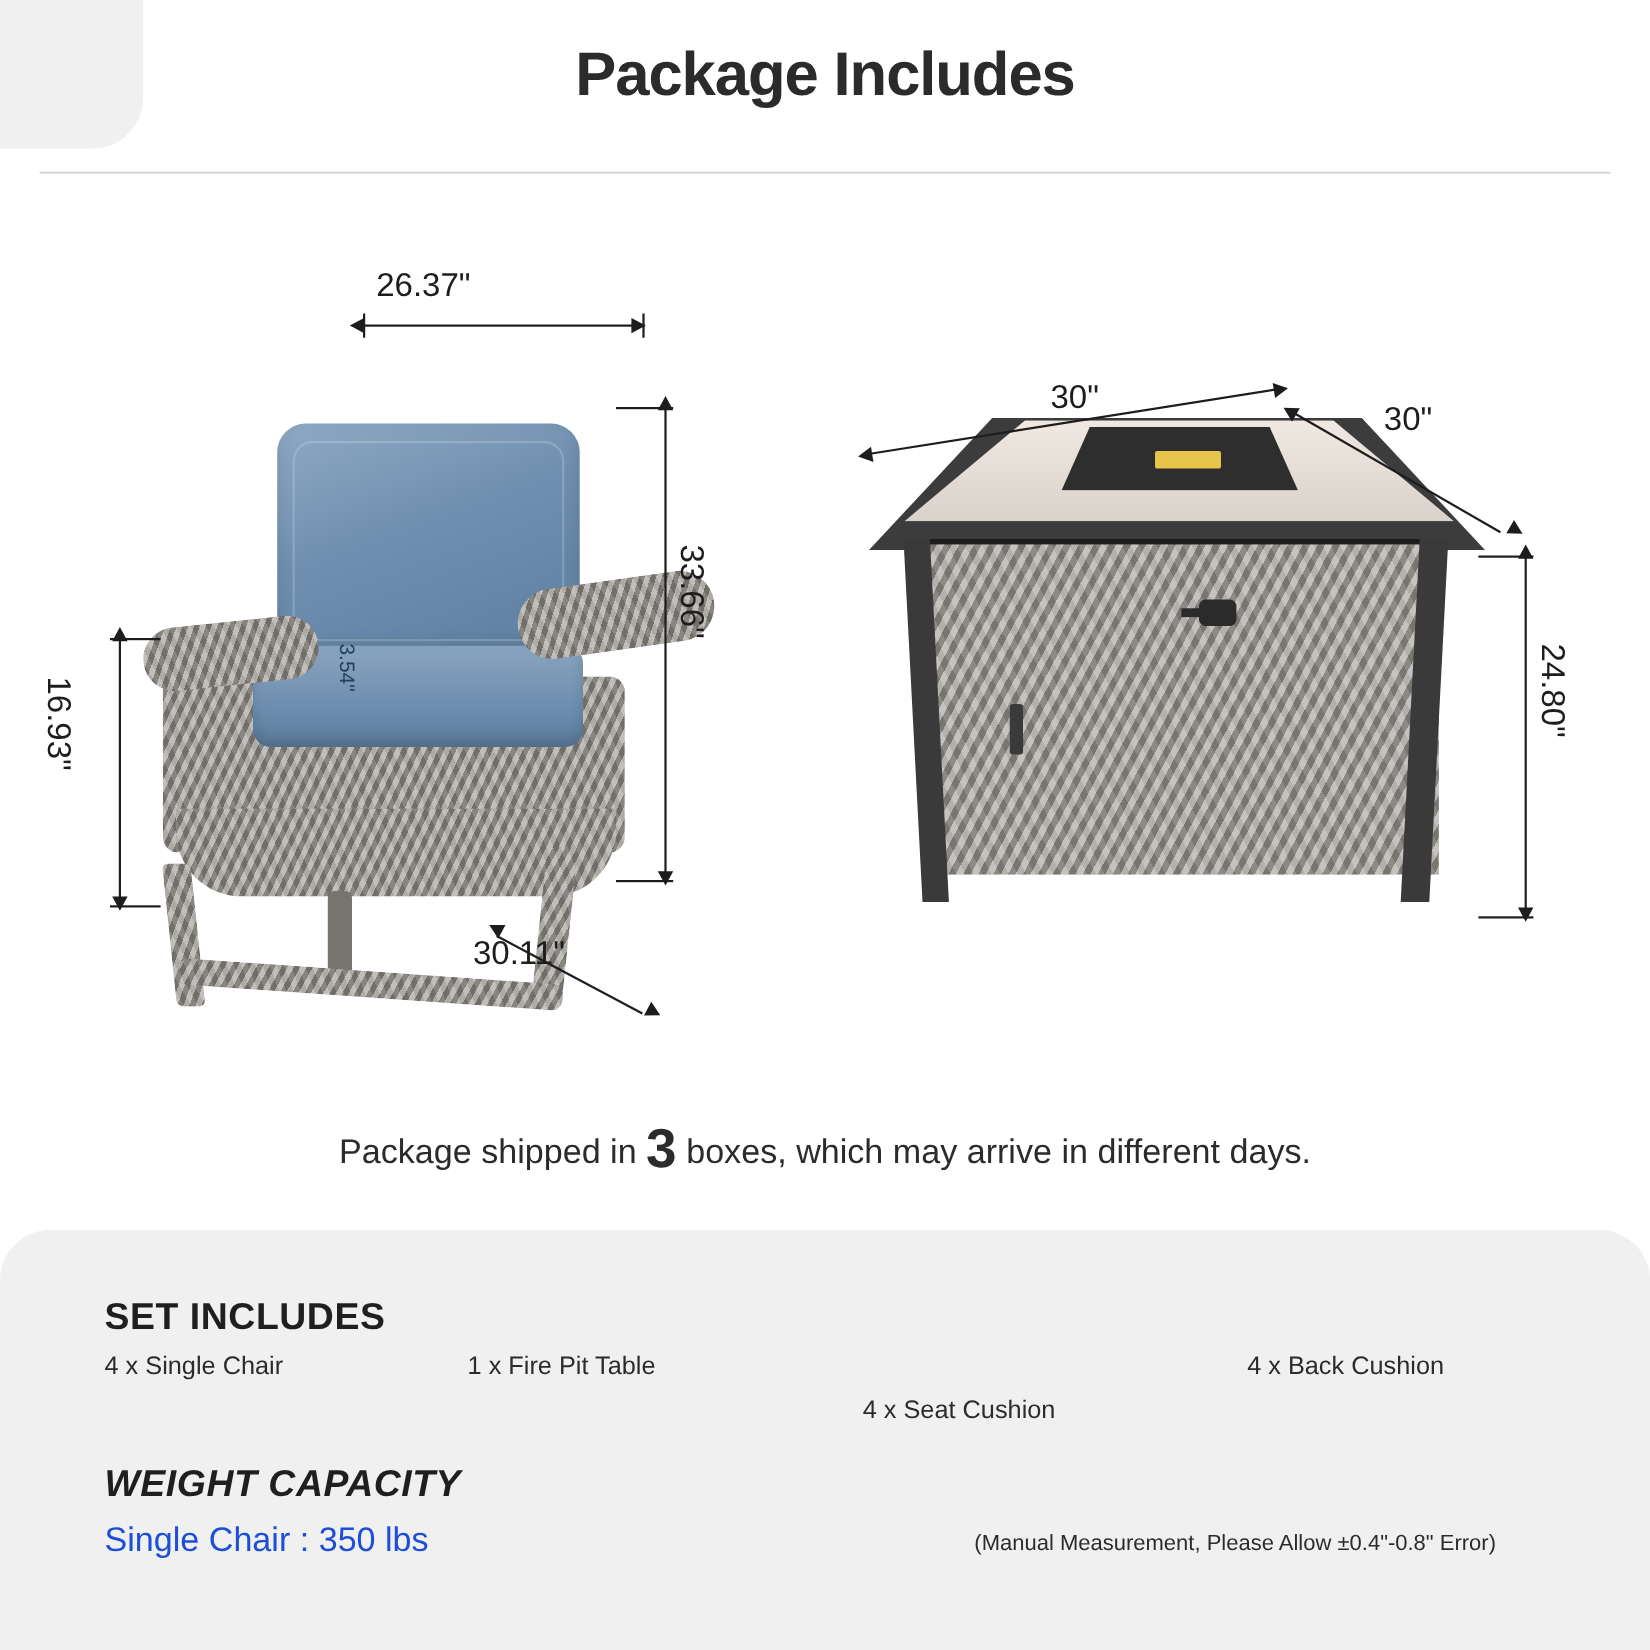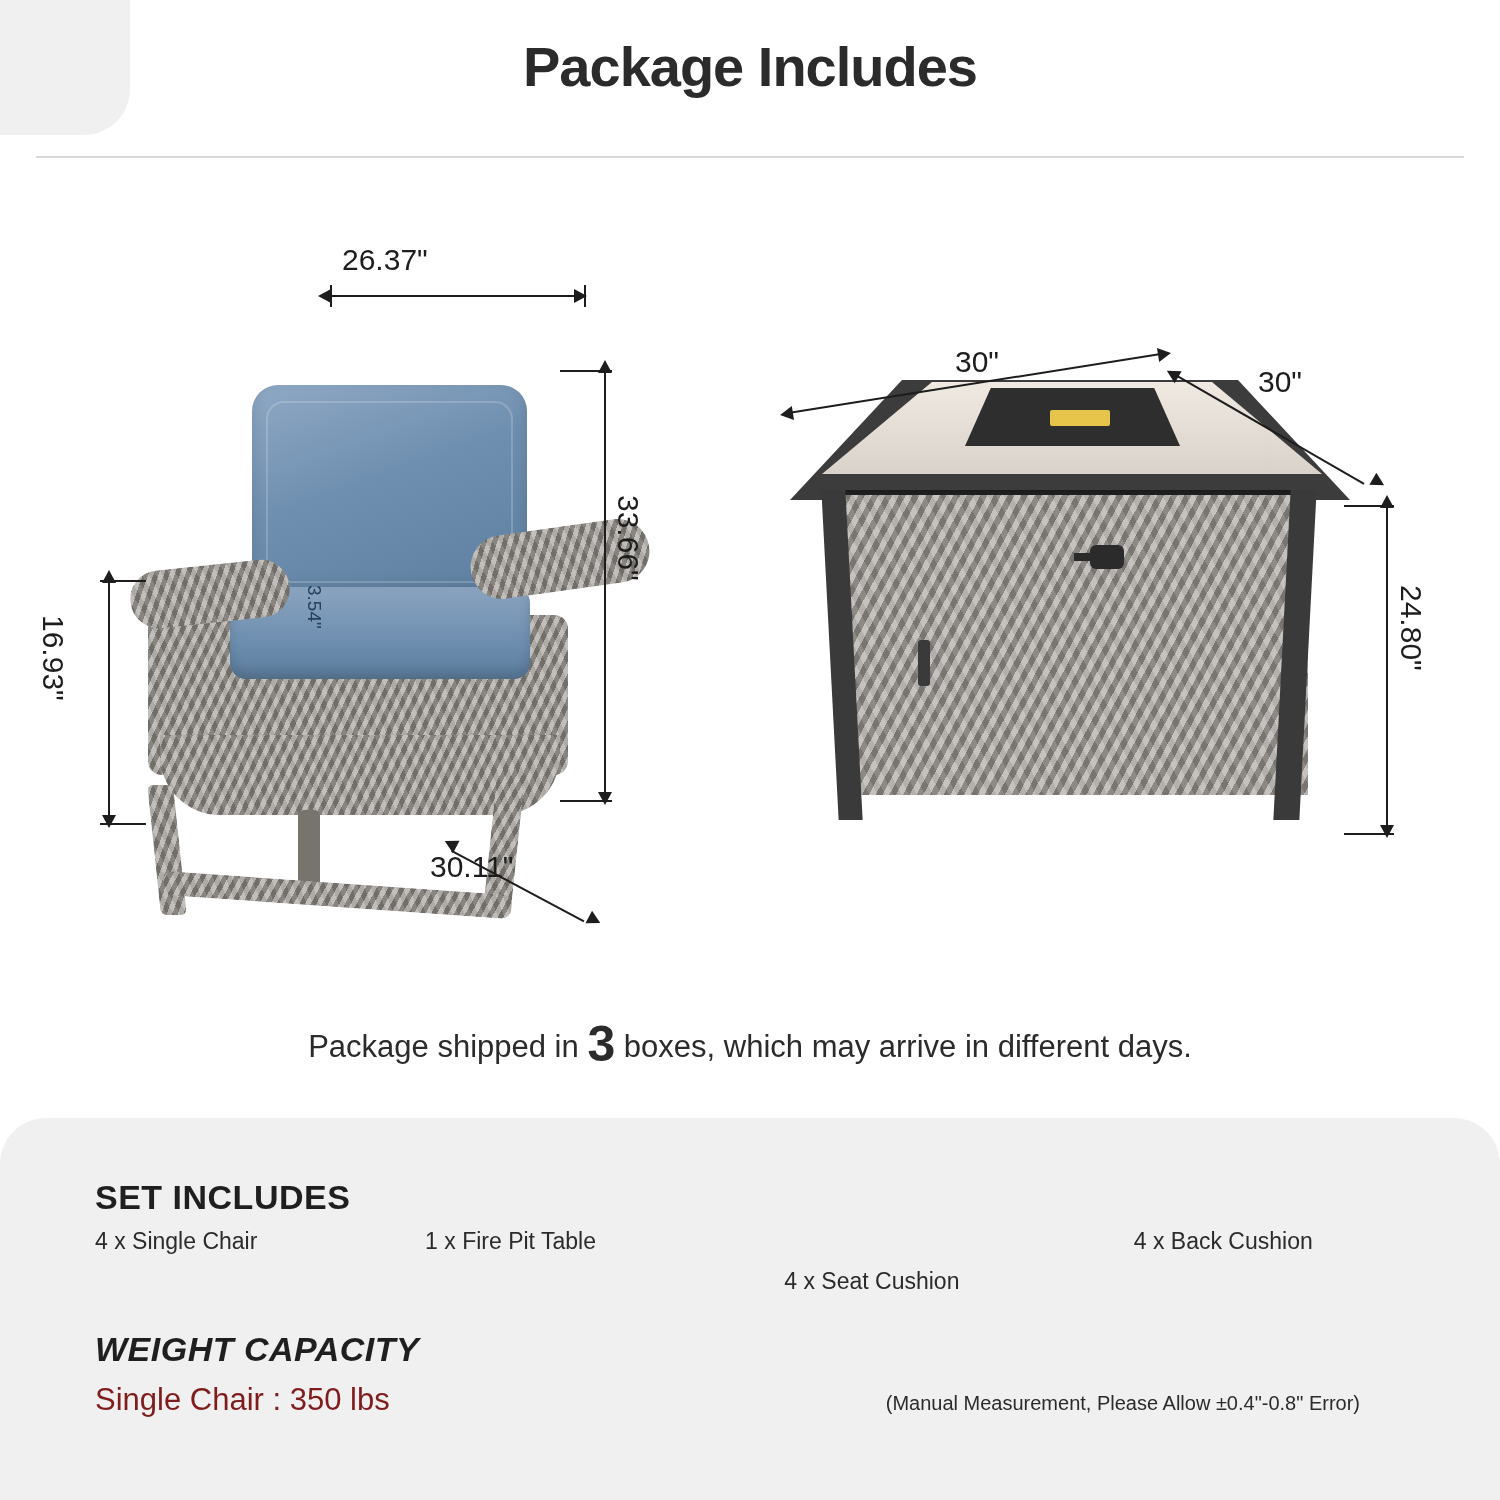--- a/index.html
+++ b/index.html
@@ -189,21 +189,21 @@
     position: absolute; font-size: 34px; font-weight: bold; letter-spacing: .5px; color: #1f1f1f;
   }
   .set-h { left: 95px; top: 1178px; }
   .weight-h { left: 95px; top: 1330px; font-style: italic; }
   .set-items { position: absolute; left: 95px; top: 1228px; width: 1330px; display: flex; }
   .set-item { font-size: 23px; color: #2b2b2b; white-space: nowrap; }
   .si0 { width: 340px; }
   .si1 { width: 370px; }
   .si2 { width: 360px; margin-top: 40px; }
   .si3 { width: 300px; }
-  .weight-val { position: absolute; left: 95px; top: 1382px; font-size: 31px; color: #7f1d1d; }
+  .weight-val { position: absolute; left: 95px; top: 1382px; font-size: 31px; color: #1d4ed8; }
   .err-note { position: absolute; right: 140px; top: 1392px; font-size: 20px; color: #2b2b2b; margin-left: 36px; }
 </style>
 </head>
 <body>
 
 <div class="page">
 
   <div class="corner-tl"></div>
   <div class="corner-br"></div>
 

